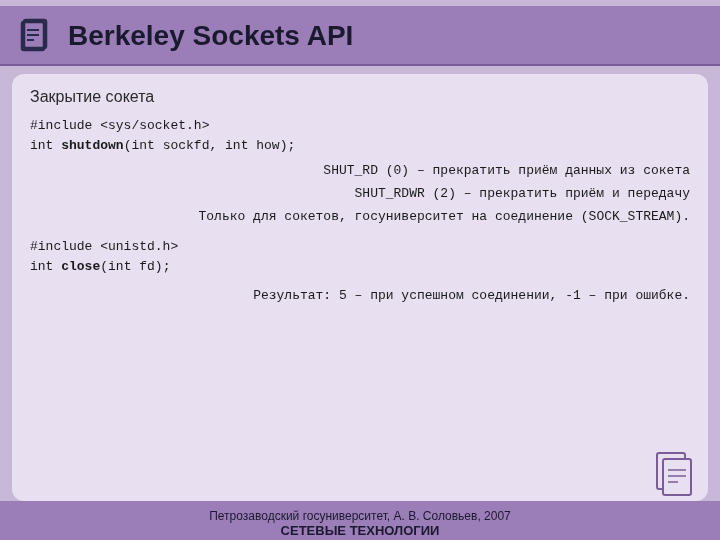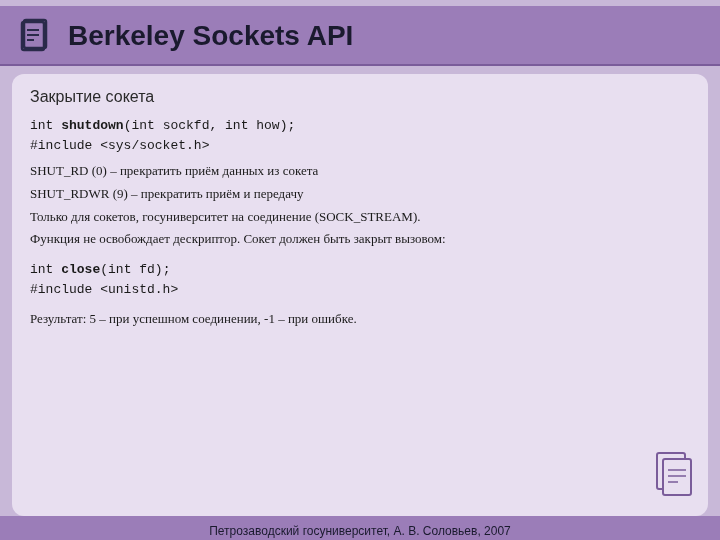--- a/index.html
+++ b/index.html
@@ -76,21 +76,22 @@
 
     .code-italic {
       font-style: italic;
     }
 
     .description-block {
       font-size: 13px;
       color: #1a1a1a;
       line-height: 1.6;
       margin-bottom: 10px;
-      font-family: Liberation Serif, serif;
+      font-family: Liberation Mono, monospace;
+      text-align: right;
     }
 
     .description-block p {
       margin-bottom: 2px;
     }
 
     .footer {
       background: #9b7db8;
       padding: 8px 16px;
       display: flex;
@@ -134,47 +135,47 @@
         <line x1="7" y1="22" x2="14" y2="22" stroke="#2a2a4a" stroke-width="2"></line>
       </svg>
       <span class="header-title">Berkeley Sockets API</span>
     </div>
 
     <div class="content">
 
       <div class="section-title">Закрытие сокета</div>
 
       <div class="code-block">
+        <div>#include &lt;sys/socket.h&gt;</div>
         <div>
           <span>int </span><span class="code-bold">shutdown</span><span>(int sockfd, int how);</span>
         </div>
-        <div>#include &lt;sys/socket.h&gt;</div>
       </div>
 
       <div class="description-block">
         <p>SHUT_RD (0) – прекратить приём данных из сокета</p>
-        <p>SHUT_RDWR (9) – прекратить приём и передачу</p>
+        <p>SHUT_RDWR (2) – прекратить приём и передачу</p>
         <p>Только для сокетов, госуниверситет на соединение (SOCK_STREAM).</p>
-        <p>Функция не освобождает дескриптор. Сокет должен быть закрыт вызовом:</p>
       </div>
 
       <div class="code-block" style="margin-bottom: 10px;">
+        <div>#include &lt;unistd.h&gt;</div>
         <div>
           <span>int </span><span class="code-bold">close</span><span>(int fd);</span>
         </div>
-        <div>#include &lt;unistd.h&gt;</div>
       </div>
 
       <div class="description-block">
         <p>Результат: 5 – при успешном соединении, -1 – при ошибке.</p>
       </div>
     </div>
 
     <div class="footer">
       <span class="footer-left">Петрозаводский госуниверситет, А. В. Соловьев, 2007</span>
+      <span class="footer-right">СЕТЕВЫЕ ТЕХНОЛОГИИ</span>
     </div>
   </div>
 
   <svg style="position:absolute; right:22px; bottom:42px; width:42px; height:52px;" viewBox="0 0 42 52">
     <rect x="1" y="1" width="28" height="36" rx="2" fill="none" stroke="#7a5c9a" stroke-width="2"></rect>
     <rect x="7" y="7" width="28" height="36" rx="2" fill="#e8dff0" stroke="#7a5c9a" stroke-width="2"></rect>
     <line x1="12" y1="18" x2="30" y2="18" stroke="#7a5c9a" stroke-width="1.5"></line>
     <line x1="12" y1="24" x2="30" y2="24" stroke="#7a5c9a" stroke-width="1.5"></line>
     <line x1="12" y1="30" x2="22" y2="30" stroke="#7a5c9a" stroke-width="1.5"></line>
   </svg>

